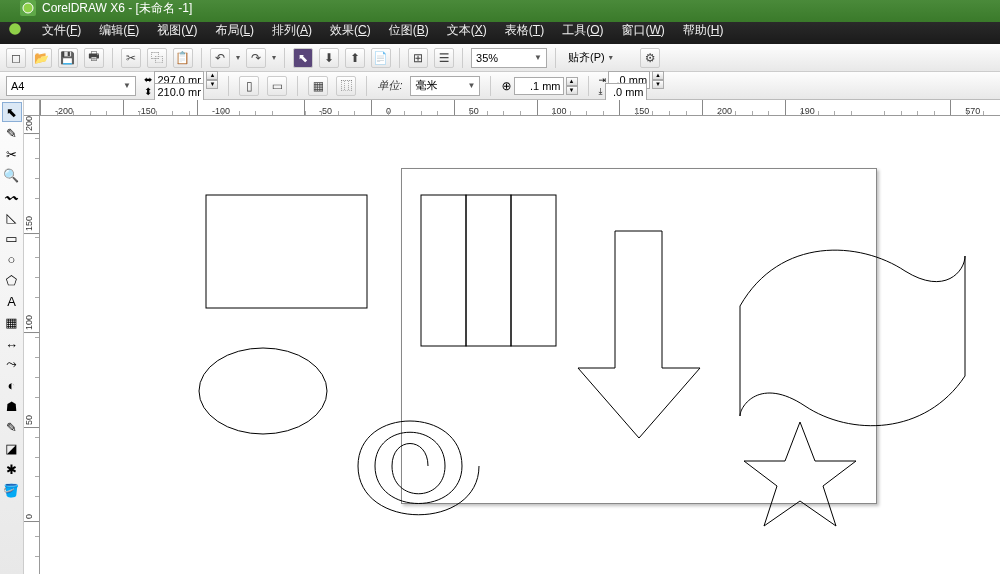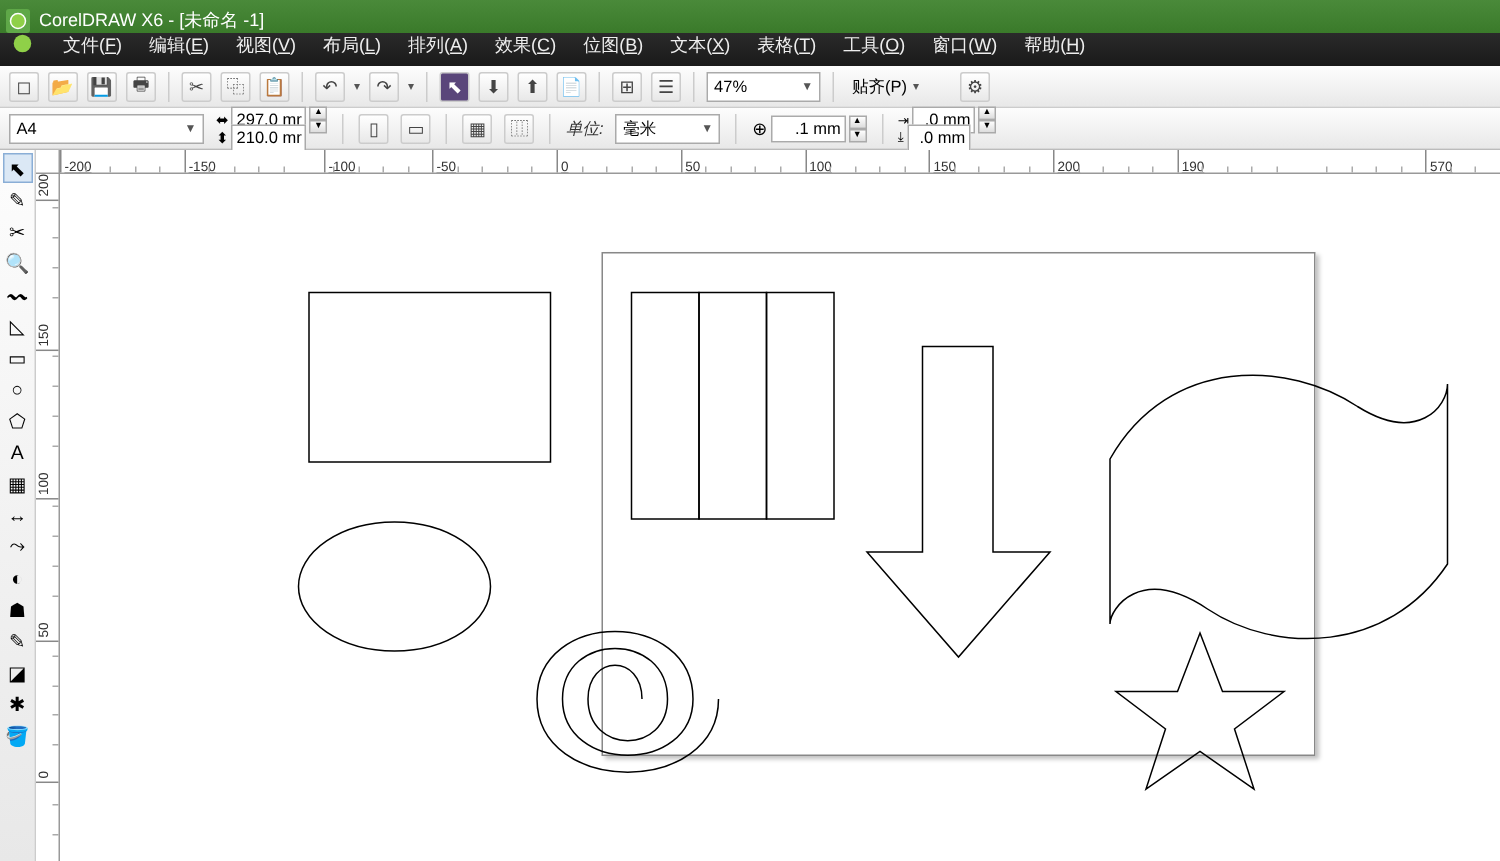--- a/index.html
+++ b/index.html
@@ -1,17 +1,17 @@
 <!DOCTYPE html>
 <html><head>
 <meta charset="utf-8">
 <style>
 * { margin: 0; padding: 0; box-sizing: border-box; font-family: "Microsoft YaHei", Tahoma, sans-serif; }
 body { width: 1000px; height: 574px; overflow: hidden; background: #fff; font-size: 11px; }
-.titlebar { height: 22px; background: linear-gradient(to bottom, #4a8a3a, #3a7a2a); color: #fff; display: flex; align-items: flex-end; padding: 0 4px; gap: 6px; }
+.titlebar { height: 22px; background: linear-gradient(to bottom, #4a8a3a, #3a7a2a); color: #fff; display: flex; align-items: flex-start; padding: 0 20px; gap: 6px; }
 .titlebar .logo { width: 16px; height: 16px; background: #5fa848; border-radius: 2px; display:flex;align-items:center;justify-content:center;}
 .titlebar .title { font-size: 12px; }
 .menubar { height: 22px; background: linear-gradient(to bottom, #2a2a2a, #1a1a1a); display: flex; align-items: flex-start; padding: 0 8px; gap: 18px; color: #eee; font-size: 12px; }
 .menubar .menu { cursor: pointer; }
 .menubar .menu u { text-decoration: underline; }
 .toolbar1 { height: 28px; background: linear-gradient(to bottom, #fdfdfd, #e8e8e8); border-bottom: 1px solid #ccc; display: flex; align-items: center; padding: 0 6px; gap: 6px; }
 .toolbar2 { height: 28px; background: linear-gradient(to bottom, #fdfdfd, #e8e8e8); border-bottom: 1px solid #bbb; display: flex; align-items: center; padding: 0 6px; gap: 8px; font-size: 11px; }
 .tb-btn { width: 20px; height: 20px; background: linear-gradient(to bottom,#fff,#e8e8e8); border: 1px solid #ccc; border-radius: 2px; display:flex; align-items:center; justify-content:center; font-size: 12px; color:#444; cursor:pointer;}
 .tb-sep { width: 1px; height: 20px; background: #ccc; margin: 0 2px; }
 .combo { height: 20px; background: #fff; border: 1px solid #aaa; display: flex; align-items: center; padding: 0 4px; gap:4px; font-size: 11px; cursor:pointer;}
@@ -20,21 +20,21 @@
 .spinner input { width: 50px; height: 18px; border: 1px solid #aaa; font-size: 11px; padding: 0 2px; text-align:right; }
 .spin-btns { display:flex; flex-direction:column; }
 .spin-btns div { width:12px; height:9px; background:linear-gradient(to bottom,#fff,#ddd); border:1px solid #aaa; font-size:6px; line-height:7px; text-align:center; cursor:pointer;}
 .main { display: flex; height: calc(574px - 22px - 22px - 28px - 28px); position: relative;}
 .toolbox { width: 24px; background: linear-gradient(to bottom,#fdfdfd,#e8e8e8); border-right: 1px solid #ccc; display: flex; flex-direction: column; align-items: center; padding-top:2px; gap:1px; }
 .tool { width: 20px; height: 20px; display:flex; align-items:center; justify-content:center; cursor:pointer; font-size:13px;}
 .tool.active { background:#dbe8f5; border:1px solid #8aaed6;}
 .canvas-area { flex: 1; background: #fff; position: relative; overflow: hidden; }
 .ruler-h { height: 16px; background:#fff; border-bottom:1px solid #999; position:relative; margin-left:16px; overflow:hidden;}
 .ruler-v { width: 16px; background:#fff; border-right:1px solid #999; position:absolute; top:16px; bottom:0; left:0; overflow:hidden;}
-.tick-h { position:absolute; top:0; height:16px; border-left:1px solid #888; font-size:9px; padding-left:2px; color:#333; display:flex; align-items:flex-end;text-decoration:underline;}
+.tick-h { position:absolute; top:0; height:16px; border-left:1px solid #888; font-size:9px; padding-left:14px; color:#333; display:flex; align-items:flex-end;}
 .tick-h.minor { height:5px; top:11px; border-left:1px solid #aaa;}
 .tick-v { position:absolute; left:0; width:16px; border-top:1px solid #888; font-size:9px; color:#333; writing-mode:vertical-rl; transform:rotate(180deg); padding-top:2px;}
 .tick-v.minor { width:5px; left:11px; border-top:1px solid #aaa;}
 .shape-line { stroke:#000; stroke-width:1; fill:none; }
 .page-bound { position:absolute; border:1px solid #888; box-shadow: 2px 2px 3px rgba(0,0,0,0.25);}
 .lbl { font-size:11px; color:#333;font-style:italic; }
 </style>
 </head>
 <body>
 
@@ -116,21 +116,21 @@
     </span>
   <span class="tb-sep"></span>
   <span class="tb-btn">
       <span>⊞</span>
     </span>
   <span class="tb-btn">
       <span>☰</span>
     </span>
   <span class="tb-sep"></span>
   <div class="combo" style="width:76px;">
-    <span>47%</span>
+    <span>35%</span>
     <span class="arrow" style="margin-left:auto">▼</span>
   </div>
   <span class="tb-sep"></span>
   <div class="combo" style="width:70px;border:none;background:transparent">
     <span>贴齐(P)</span>
     <span class="arrow">▾</span>
   </div>
   <span class="tb-btn">
       <span>⚙</span>
     </span>
@@ -267,26 +267,26 @@
         <div class="tick-h" style="left: 0px;">-200</div>
         <div class="tick-h minor" style="left: 16.5517px;"></div>
         <div class="tick-h minor" style="left: 33.1034px;"></div>
         <div class="tick-h minor" style="left: 49.6552px;"></div>
         <div class="tick-h minor" style="left: 66.2069px;"></div>
         <div class="tick-h" style="left: 82.7586px;">-150</div>
         <div class="tick-h minor" style="left: 99.3103px;"></div>
         <div class="tick-h minor" style="left: 115.862px;"></div>
         <div class="tick-h minor" style="left: 132.414px;"></div>
         <div class="tick-h minor" style="left: 148.966px;"></div>
-        <div class="tick-h" style="left: 176px;">-100</div>
+        <div class="tick-h" style="left: 157px;">-100</div>
         <div class="tick-h minor" style="left: 182.069px;"></div>
         <div class="tick-h minor" style="left: 198.621px;"></div>
         <div class="tick-h minor" style="left: 215.172px;"></div>
         <div class="tick-h minor" style="left: 231.724px;"></div>
-        <div class="tick-h" style="left: 248px; text-align: right;">-50</div>
+        <div class="tick-h" style="left: 264px; text-align: right;">-50</div>
         <div class="tick-h minor" style="left: 264.828px;"></div>
         <div class="tick-h minor" style="left: 281.379px;"></div>
         <div class="tick-h minor" style="left: 297.931px;"></div>
         <div class="tick-h minor" style="left: 314.483px;"></div>
         <div class="tick-h" style="left: 331.034px;">0</div>
         <div class="tick-h minor" style="left: 347.586px;"></div>
         <div class="tick-h minor" style="left: 364.138px;"></div>
         <div class="tick-h minor" style="left: 380.69px;"></div>
         <div class="tick-h minor" style="left: 397.241px;"></div>
         <div class="tick-h" style="left: 413.793px;">50</div>

